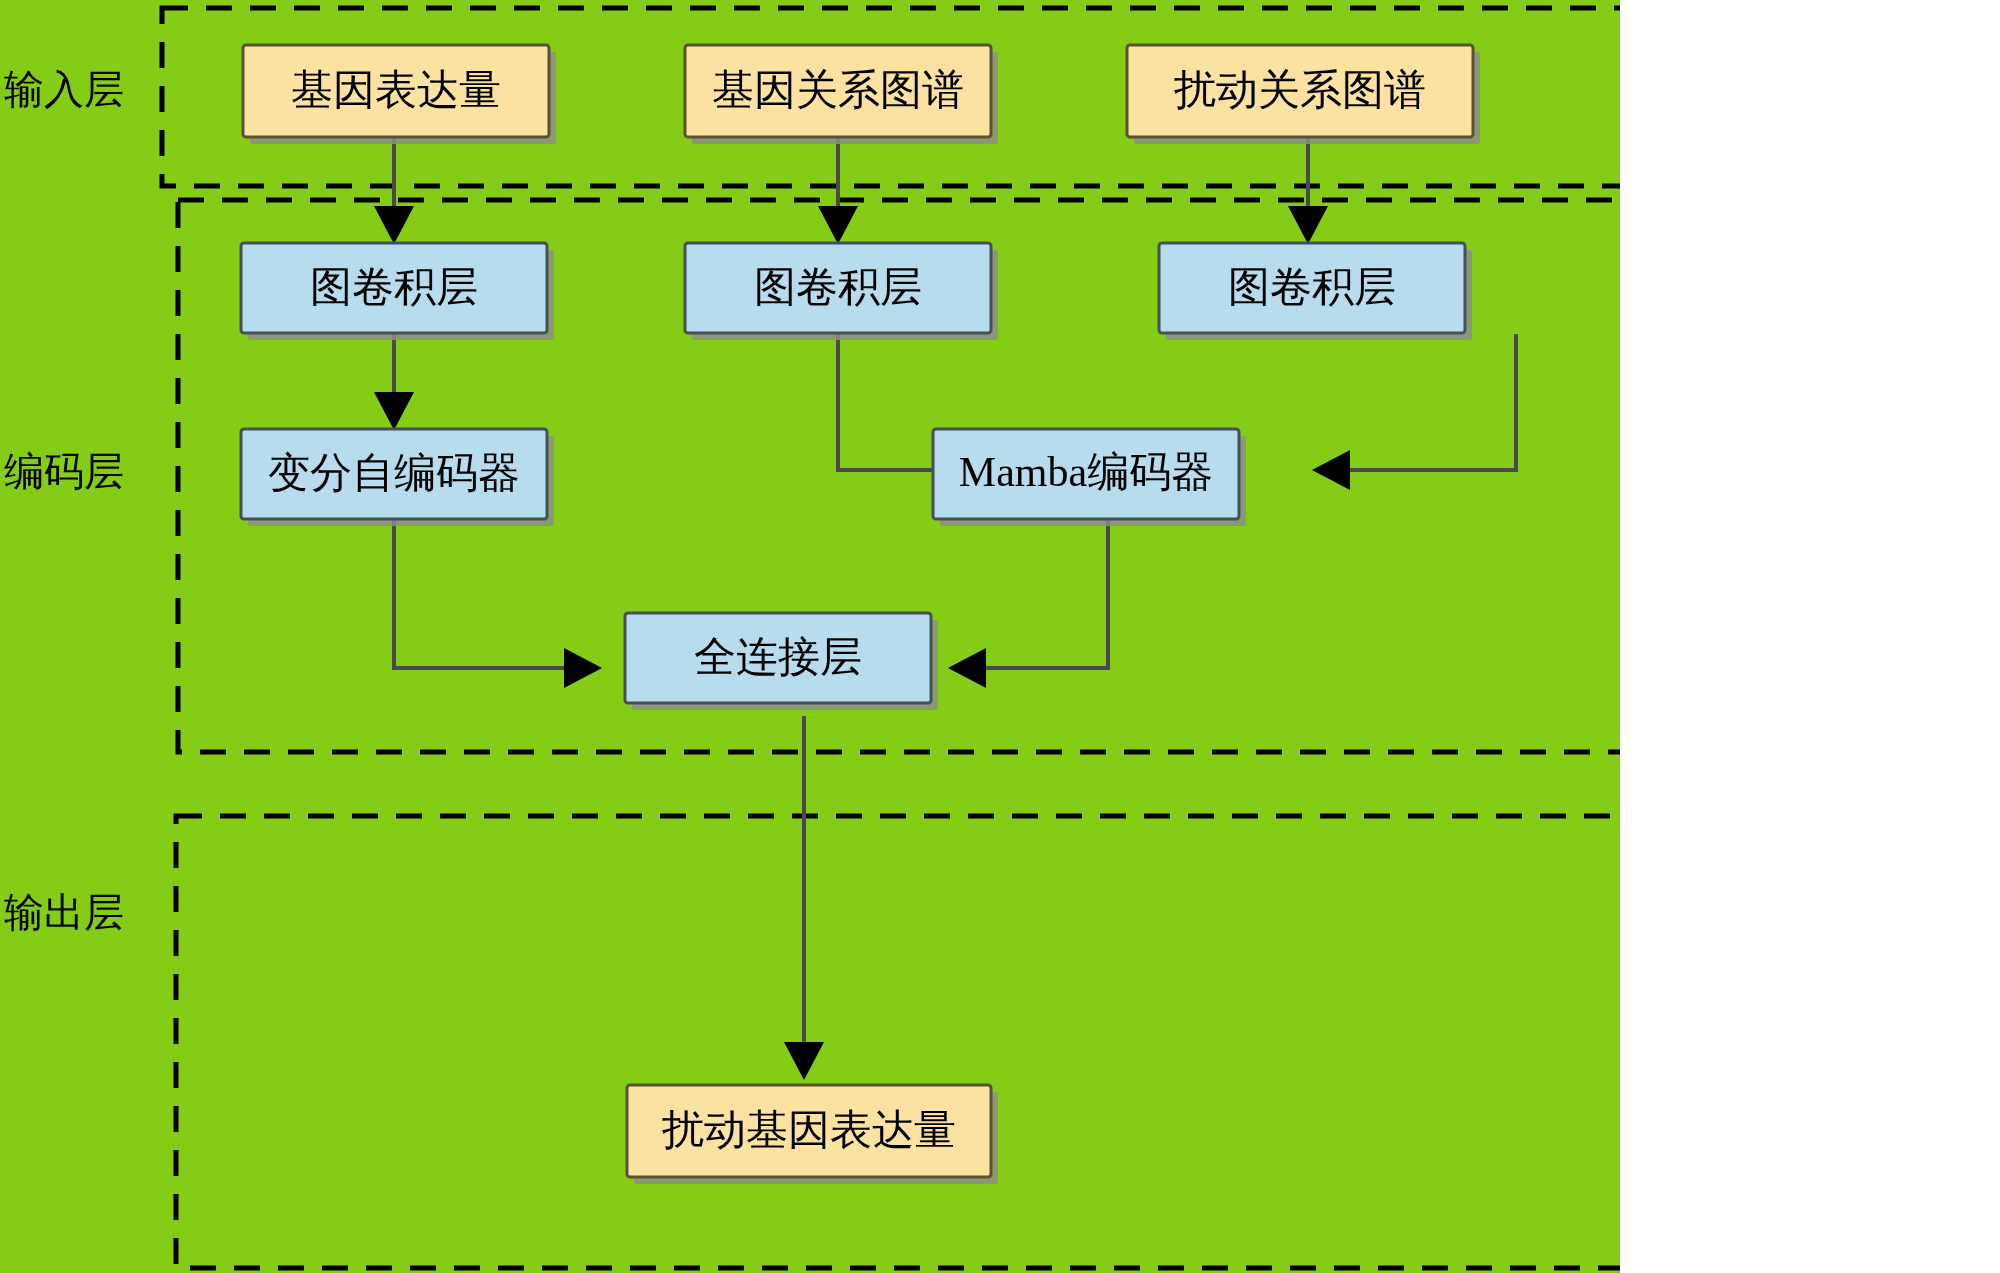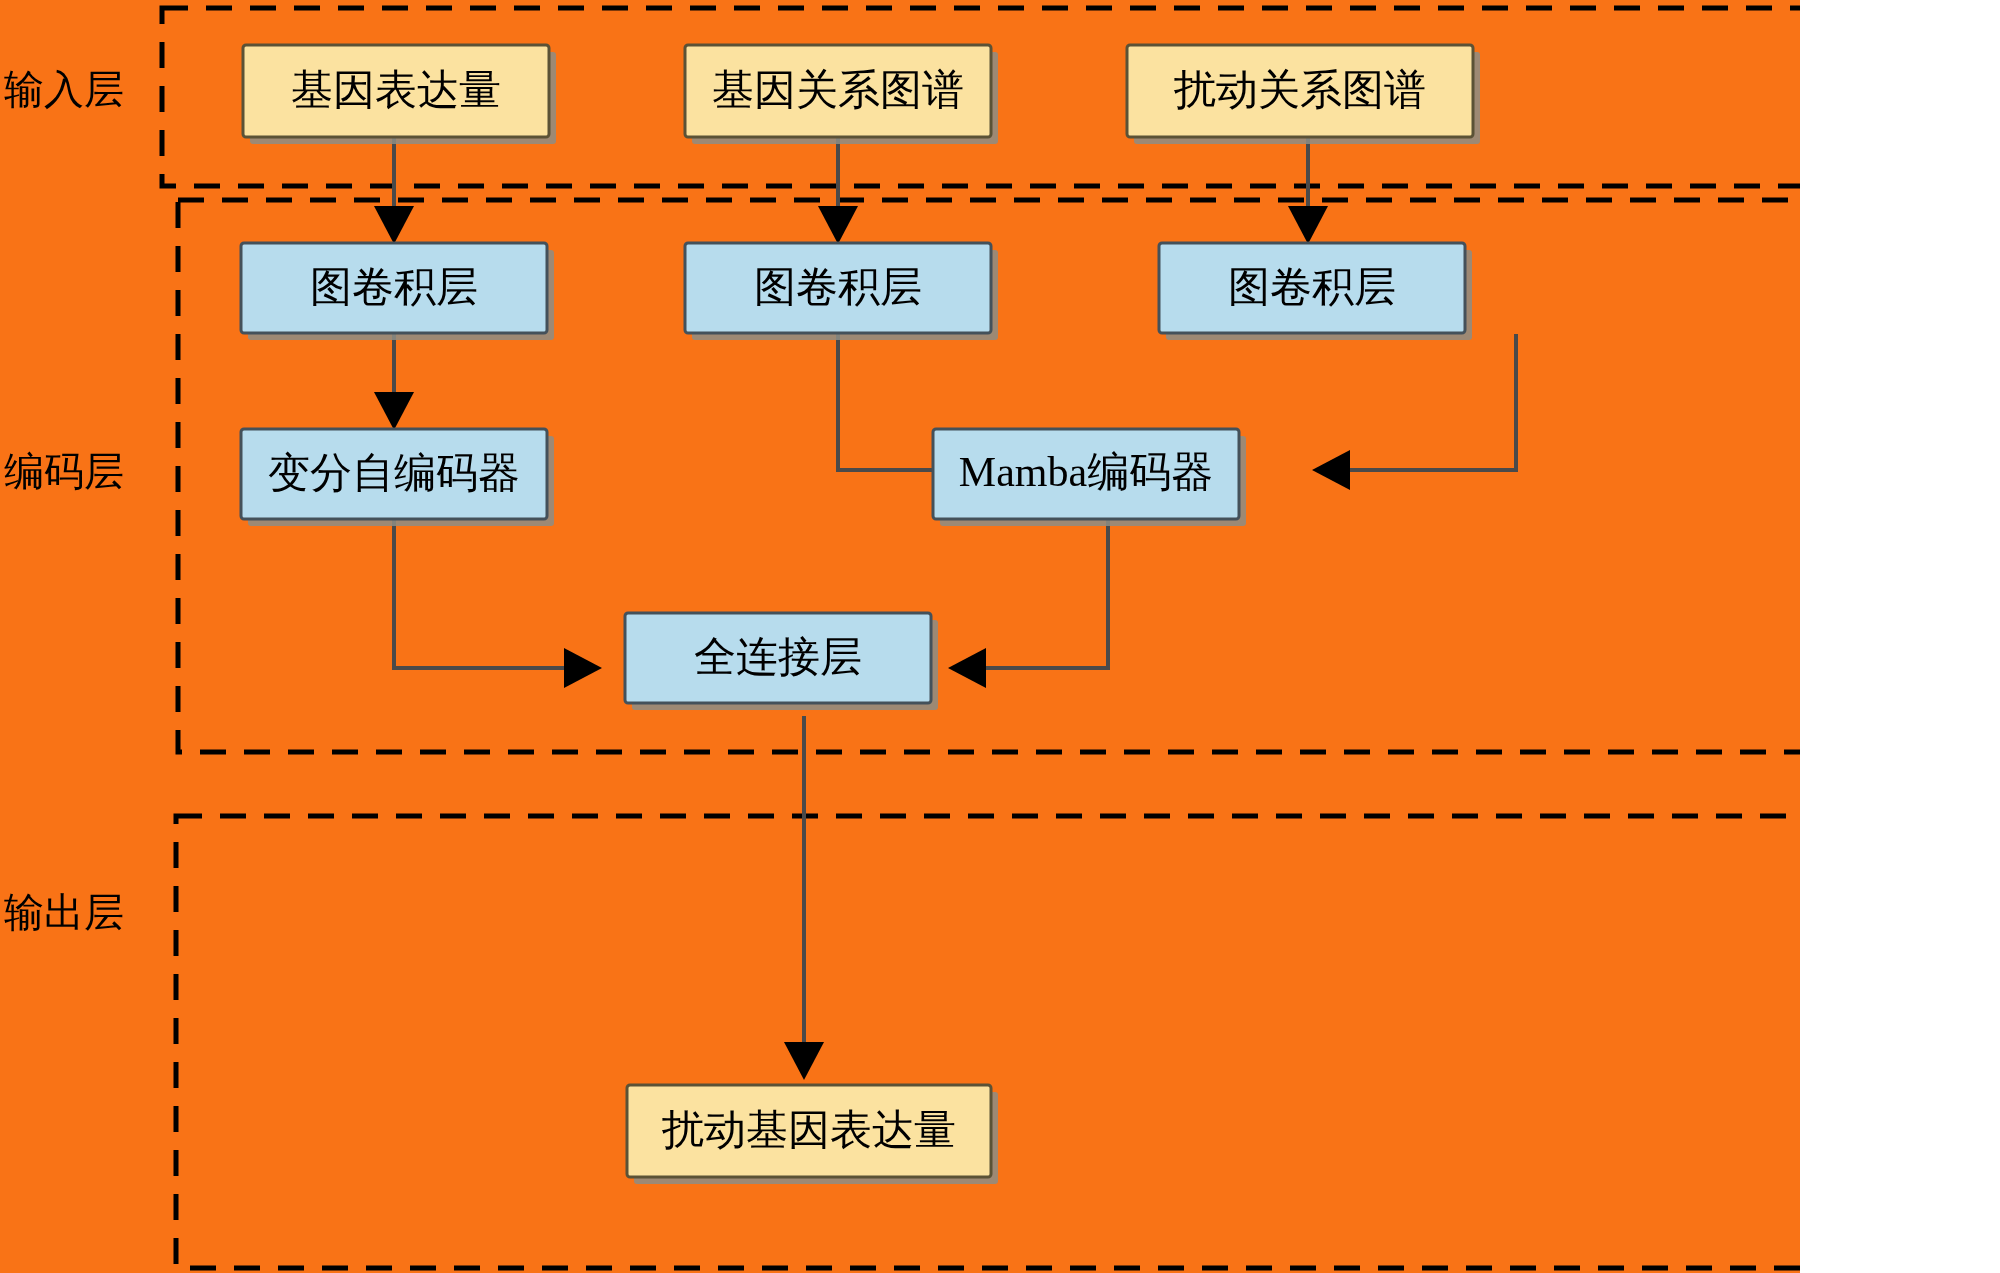--- a/index.html
+++ b/index.html
@@ -5,23 +5,23 @@
   html, body {
     margin: 0;
     padding: 0;
     background: #ffffff;
   }
   body {
     font-family: "Liberation Sans", "DejaVu Sans", sans-serif;
   }
   #stage {
     position: relative;
-    width: 1800px;
+    width: 1620px;
     height: 1273px;
-    background: #f97316;
+    background: #84cc16;
     overflow: hidden;
   }
   #diagram {
     position: absolute;
     left: 0;
     top: 0;
     width: 2000px;
     height: 1273px;
     display: block;
   }

